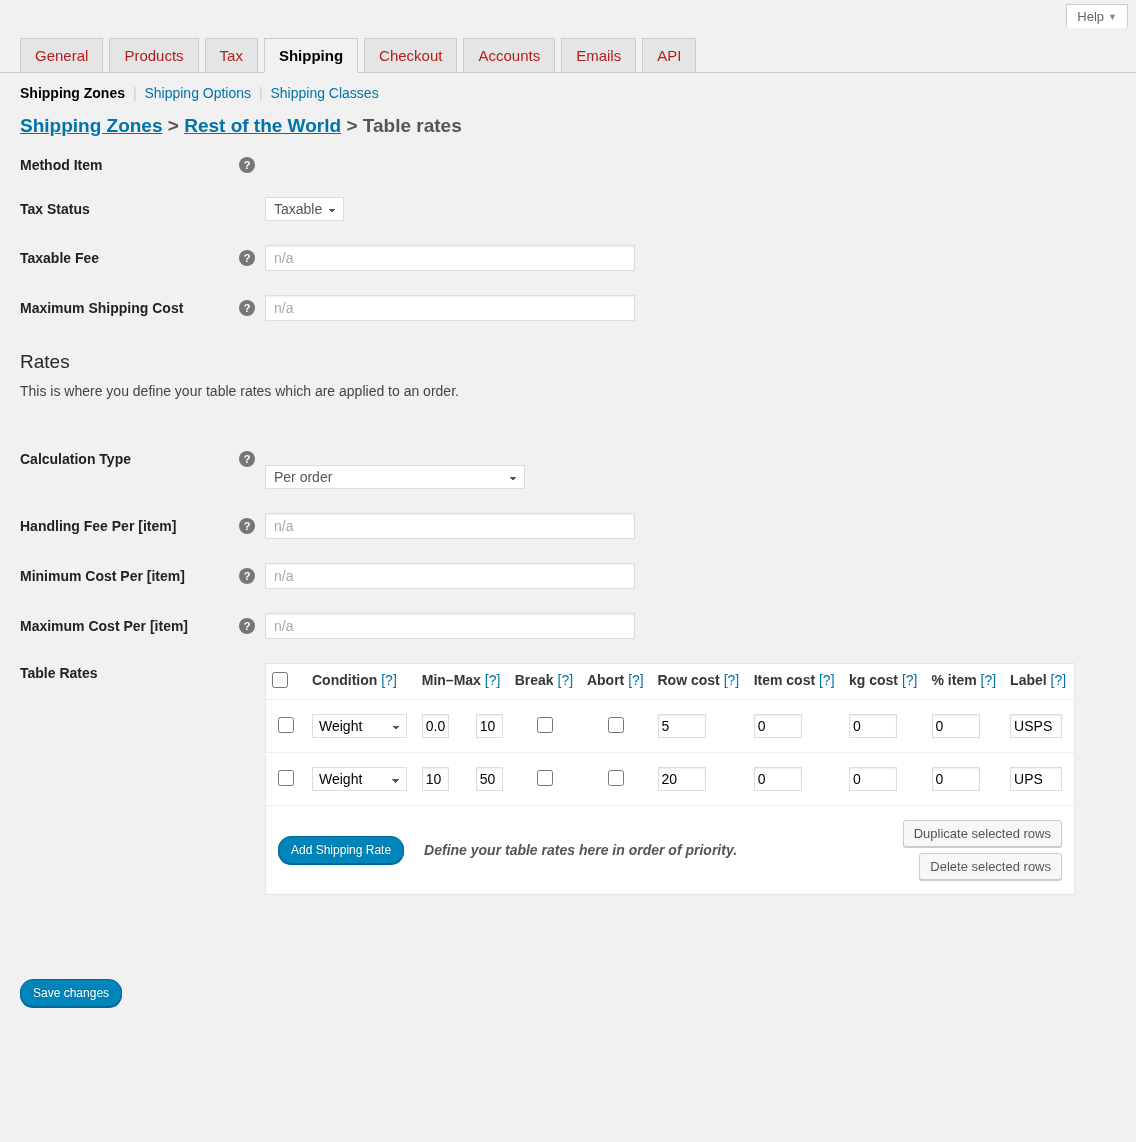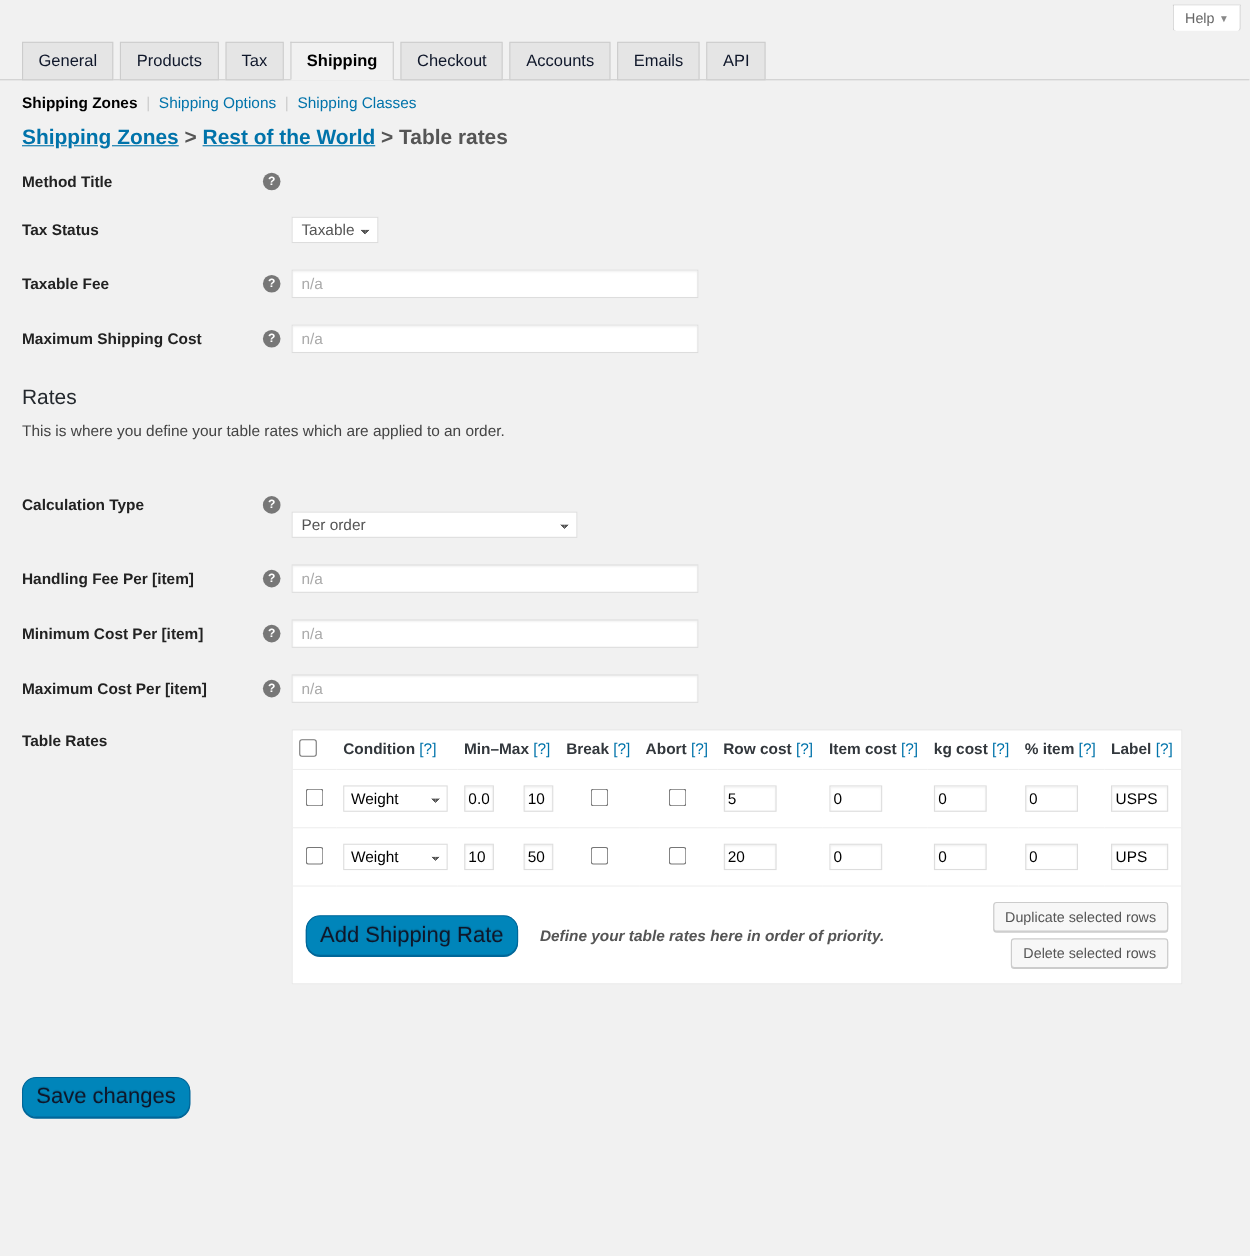--- a/index.html
+++ b/index.html
@@ -35,21 +35,21 @@
     border-bottom: 1px solid #ccc;
     padding: 4px 20px 0 20px;
     gap: 6px;
     margin-top: 6px;
   }
   .nav-tab {
     background: #e5e5e5;
     border: 1px solid #ccc;
     border-bottom: 1px solid #ccc;
     padding: 8px 14px;
-    color: #0f172a;
+    color: #b91c1c;
     font-size: 15px;
     font-weight: 400;
     cursor: pointer;
     margin-bottom: -1px;
   }
   .nav-tab.active {
     background: #f1f1f1;
     border-bottom: 1px solid #f1f1f1;
     color: #000;
     font-weight: 600;
@@ -198,23 +198,23 @@
     font-style: italic;
     font-weight: 600;
     color: #555;
     font-size: 14px;
     flex: 1;
     padding-left: 10px;
   }
   .button-primary {
     background: #0085ba;
     border: 1px solid #006799;
-    color: #0f172a;
+    color: #ffffff;
     padding: 6px 12px;
-    font-size: 20px;
+    font-size: 12px;
     border-radius: 13px;
     cursor: pointer;
     box-shadow: 0 1px 0 #006799;
     text-shadow: 0 -1px 1px rgba(0,0,0,.2);
   }
   .button-secondary {
     background: #f7f7f7;
     border: 1px solid #ccc;
     color: #555;
     padding: 5px 10px;
@@ -265,21 +265,21 @@
   <span>&gt;</span>
   <a href="#">Rest of the World</a>
   <span>&gt;</span>
   <span>Table rates</span>
 </div>
 
 <div class="form-area">
 
   <div class="form-row">
     <div class="row-label-wrap">
-      <span>Method Title</span>
+      <span>Method Item</span>
       <span class="help-icon">?</span>
     </div>
   </div>
 
   <div class="form-row">
     <div class="row-label-wrap">
       <span>Tax Status</span>
     </div>
     <select class="wc">
       <option>Taxable</option>

